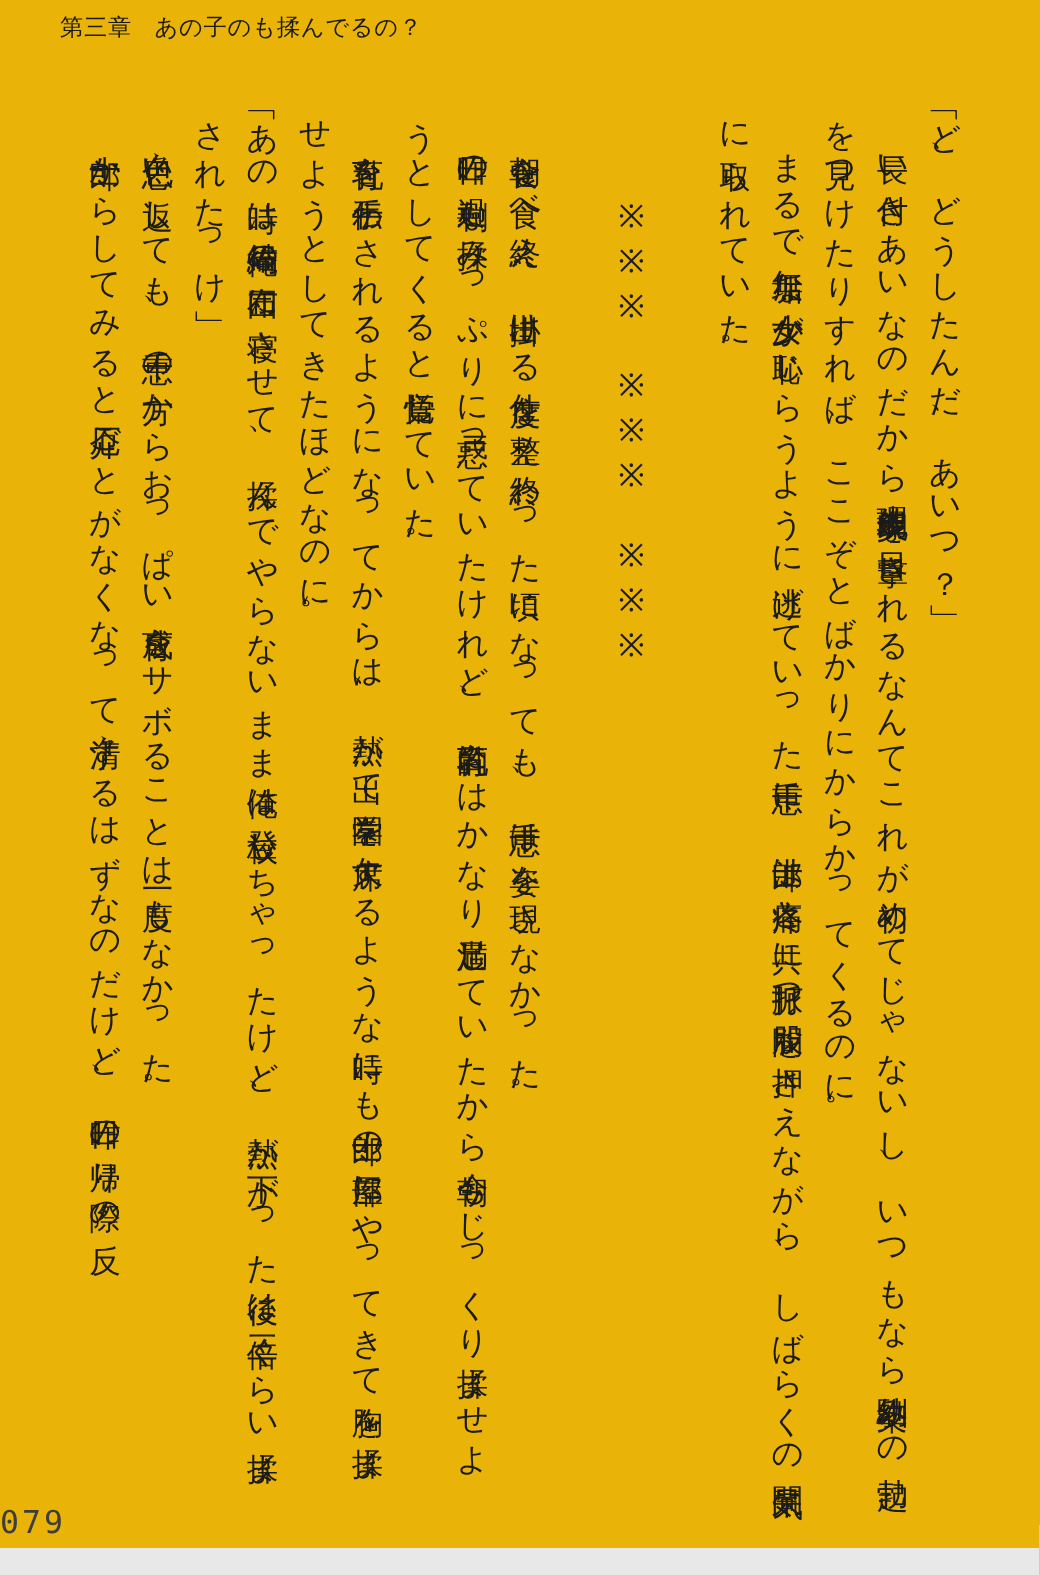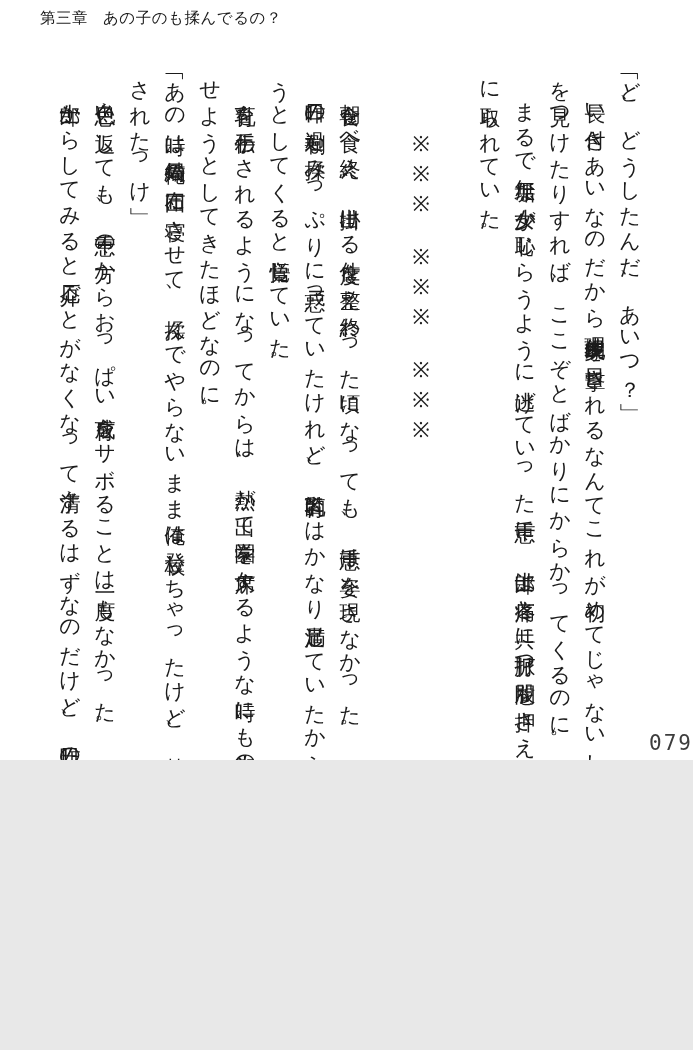--- a/index.html
+++ b/index.html
@@ -3,22 +3,22 @@
 <meta charset="utf-8">
 <style>
   html, body {
     margin: 0;
     padding: 0;
     background: #e8e8e8;
   }
   .page {
     position: relative;
     width: 693px;
-    height: 760px;
-    background: #ffffff;
+    height: 1032px;
+    background: #eab308;
     overflow: hidden;
     font-family: "DejaVu Serif", serif;
     color: #1b1b1b;
   }
   .running-header {
     position: absolute;
     top: 8px;
     left: 40px;
     font-size: 15.5px;
     letter-spacing: 0.5px;
@@ -48,22 +48,21 @@
     text-indent: 3em;
     margin-right: 35px;  
     margin-left: 35px;   
     letter-spacing: 2px;
   }
   .page-footer {
     position: absolute;
     bottom: 5px;
     left: 0;
     right: 0;
-    text-align: right;
-    margin-left: 48px;
+    text-align: left;
   }
   .page-number {
     font-family: "DejaVu Sans Mono", monospace;
     font-size: 21px;
     letter-spacing: 2px;
     color: #3d3d3d;
   }
 </style>
 </head>
 <body>

